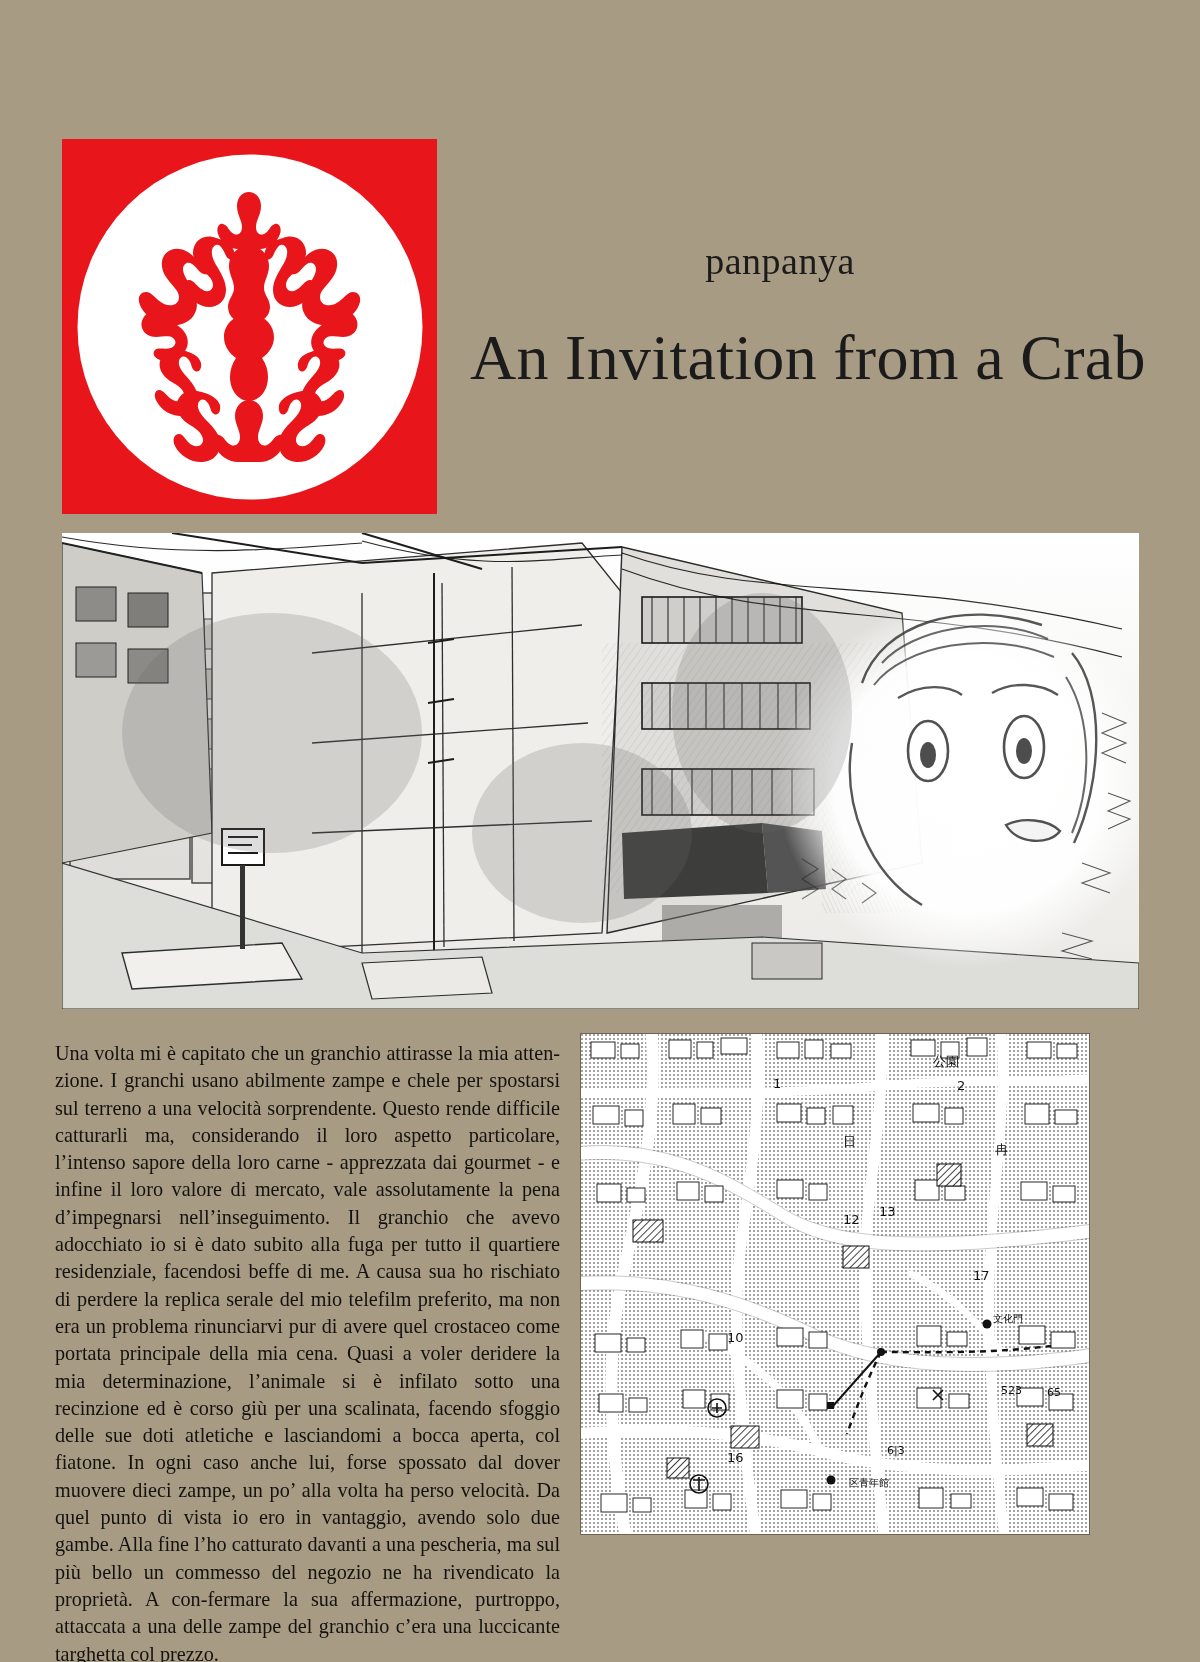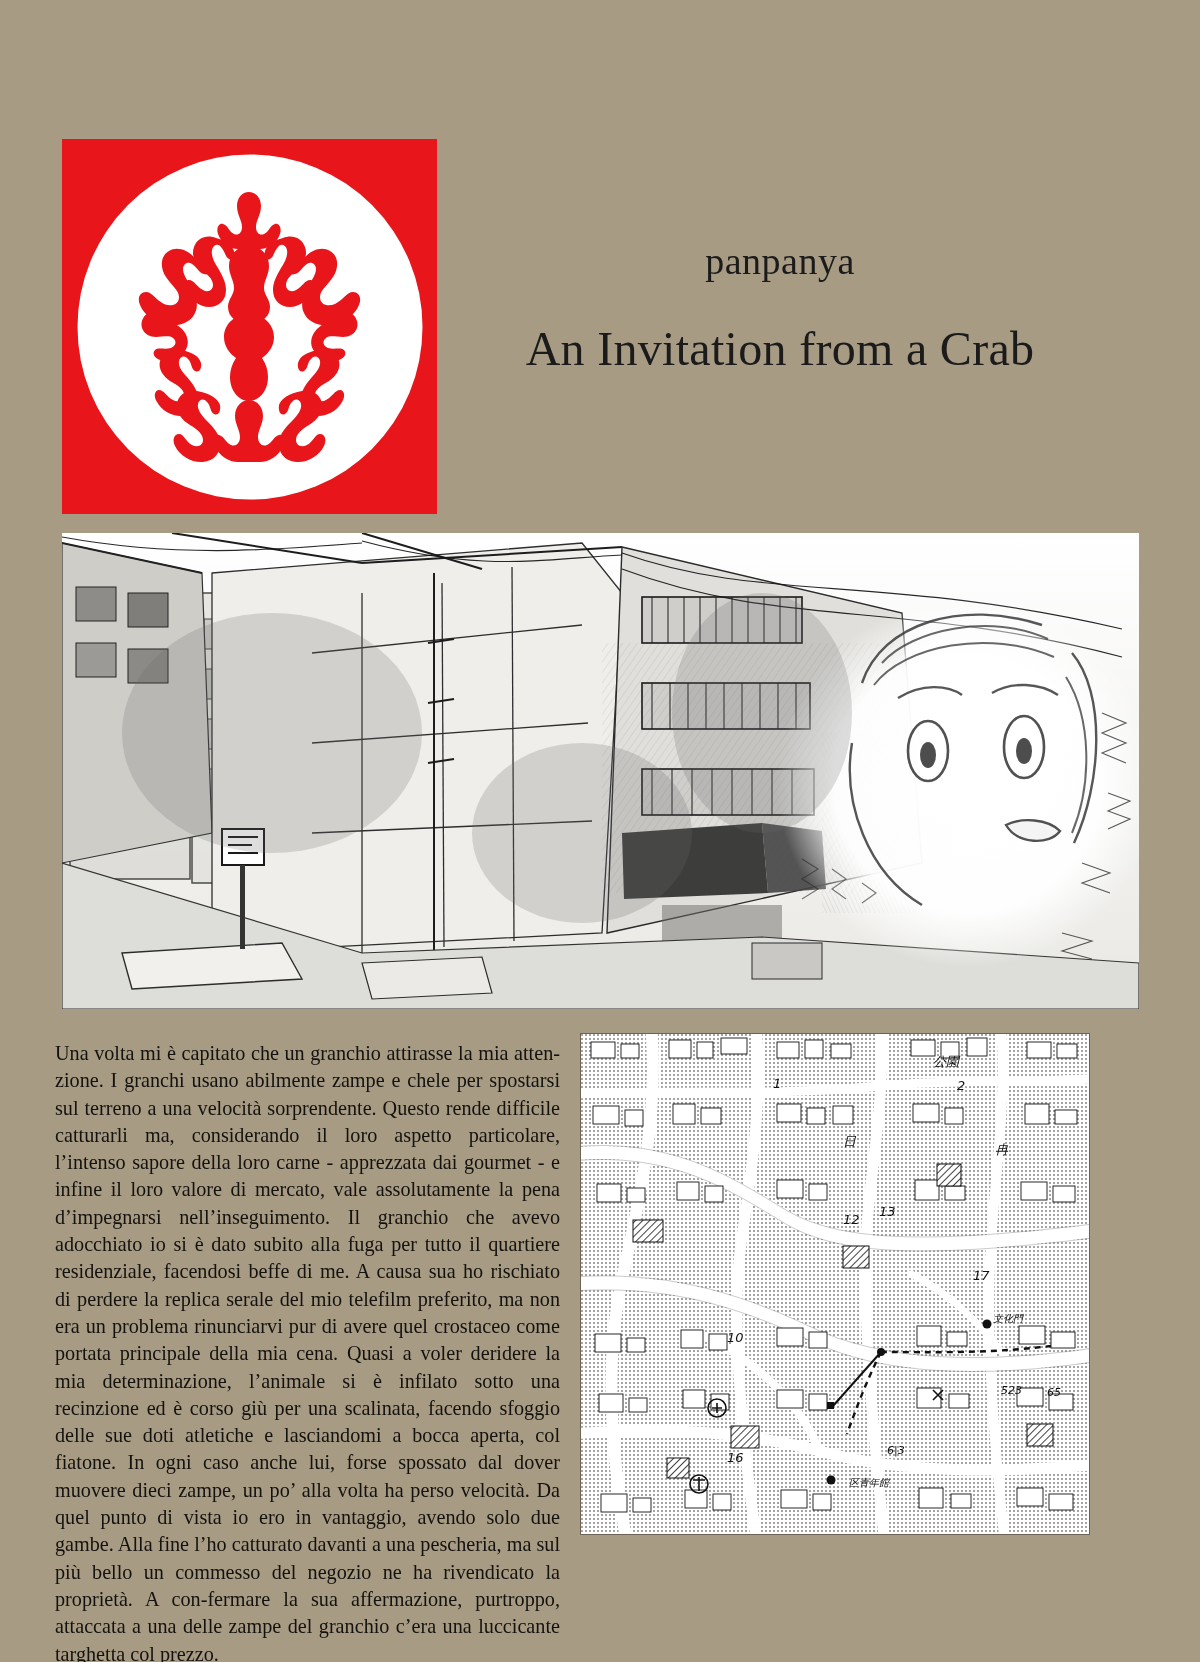--- a/index.html
+++ b/index.html
@@ -60,21 +60,21 @@
   }
   .author {
     font-size: 38px;
     color: #1b1b1b;
     letter-spacing: 0.5px;
     line-height: 1.1;
     margin-top: 46px;
   }
   .book-title {
     margin-top: 40px;
-    font-size: 48px;
+    font-size: 64px;
     color: #1b1b1b;
     letter-spacing: 0.3px;
     line-height: 1.1;
     white-space: nowrap;
   }
 
   
   .illustration {
     position: absolute;
     left: 62px;
@@ -106,21 +106,20 @@
 
   .map-box {
     position: absolute;
     left: 580px;
     top: 1033px;
     width: 508px;
     height: 500px;
     background: #f9a8d4;
     border: 1px solid #6d6455;
     overflow: hidden;
-    font-style: italic;
   }
   .map-box svg {
     display: block;
     width: 100%;
     height: 100%;
   }
 </style>
 </head>
 <body>
 

